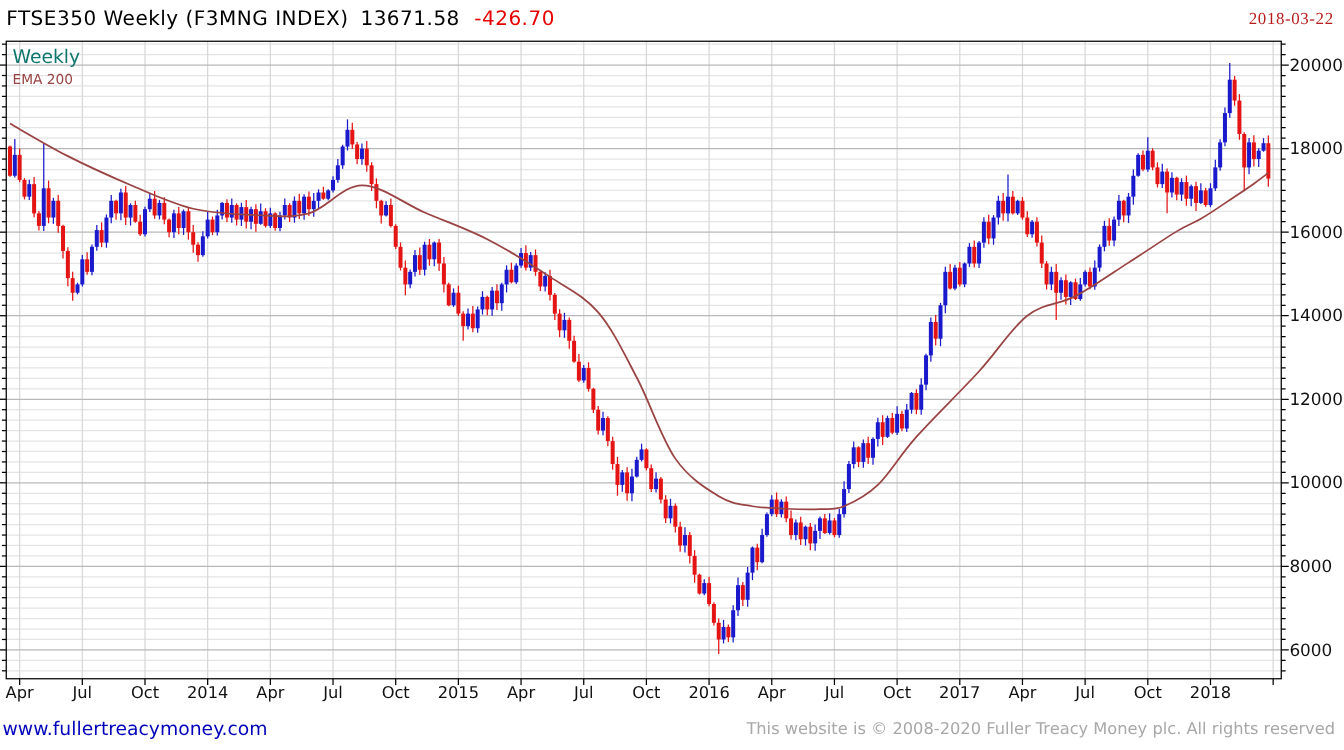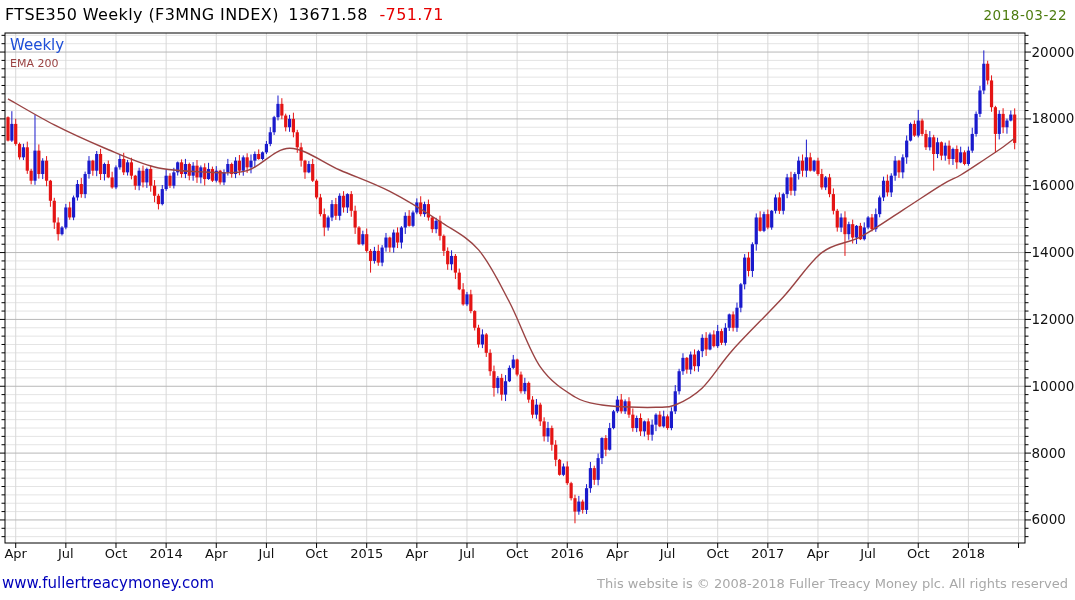--- a/index.html
+++ b/index.html
@@ -3,21 +3,21 @@
 <meta charset="utf-8">
 <style>
   html,body{margin:0;padding:0;background:#ffffff;}
   #app{position:relative;width:1075px;height:600px;background:#ffffff;overflow:hidden;
        font-family:"DejaVu Sans","Liberation Sans",sans-serif;}
   #chart{position:absolute;left:0;top:0;}
   .overlay{position:absolute;white-space:nowrap;}
   .title{left:5px;top:5px;font-size:16px;letter-spacing:0.4px;color:#000;}
   .title .chg{margin-left:6px;}
   .title .px{margin-left:4px;}
-  .date{right:8px;top:7px;font-size:13.5px;letter-spacing:0.5px;color:#4d7c0f;}
+  .date{right:8px;top:7px;font-size:13.5px;letter-spacing:0.5px;color:#b91c1c;font-family:Liberation Serif, serif;}
   .legend1{left:10px;top:36px;font-size:15px;}
   .legend2{left:10px;top:57px;font-size:11px;}
   .site{left:2px;top:574px;font-size:15px;cursor:pointer;text-align:center;}
   .copy{right:7px;top:576px;font-size:13px;}
 </style>
 </head>
 <body>
 
 <div id="app">
 
@@ -817,24 +817,24 @@
         <text x="817.97" y="558" fill="#111111" text-anchor="middle" font-size="13px" font-family="&quot;DejaVu Sans&quot;,&quot;Liberation Sans&quot;,sans-serif">Apr</text>
         <text x="868.111" y="558" fill="#111111" text-anchor="middle" font-size="13px" font-family="&quot;DejaVu Sans&quot;,&quot;Liberation Sans&quot;,sans-serif">Jul</text>
         <text x="918.2520000000001" y="558" fill="#111111" text-anchor="middle" font-size="13px" font-family="&quot;DejaVu Sans&quot;,&quot;Liberation Sans&quot;,sans-serif">Oct</text>
         <text x="968.393" y="558" fill="#111111" text-anchor="middle" font-size="13px" font-family="&quot;DejaVu Sans&quot;,&quot;Liberation Sans&quot;,sans-serif">2018</text>
       </g>
     </svg>
 
   <div class="overlay title">
     <span>FTSE350 Weekly (F3MNG INDEX)</span>
     <span class="px">13671.58</span>
-    <span class="chg" style="color: rgb(230, 0, 0);">-751.71</span>
+    <span class="chg" style="color: rgb(230, 0, 0);">-426.70</span>
   </div>
 
   <div class="overlay date">2018-03-22</div>
 
-  <div class="overlay legend1" style="color: #1d4ed8;">Weekly</div>
+  <div class="overlay legend1" style="color: #0f766e;">Weekly</div>
   <div class="overlay legend2" style="color: rgb(154, 67, 67);">EMA 200</div>
 
   <div class="overlay site" style="color: rgb(0, 0, 187);">www.fullertreacymoney.com</div>
-  <div class="overlay copy" style="color: rgb(168, 168, 168);">This website is © 2008-2018 Fuller Treacy Money plc. All rights reserved</div>
+  <div class="overlay copy" style="color: rgb(168, 168, 168);">This website is © 2008-2020 Fuller Treacy Money plc. All rights reserved</div>
 
 </div>
 
 </body></html>

